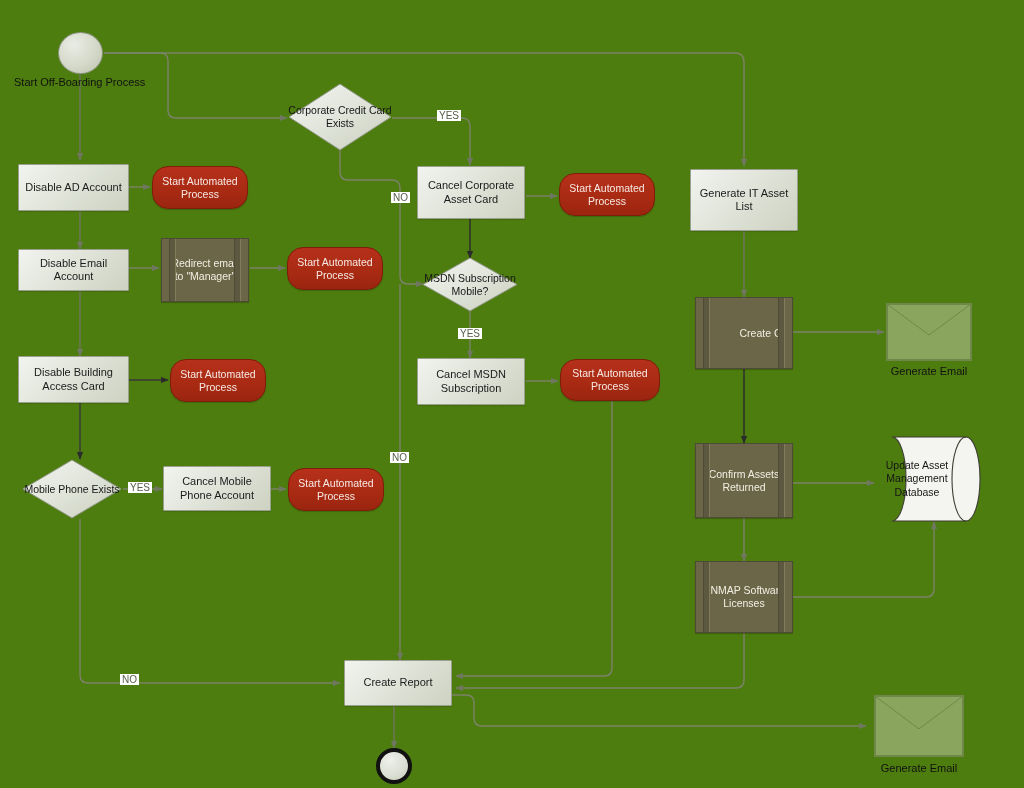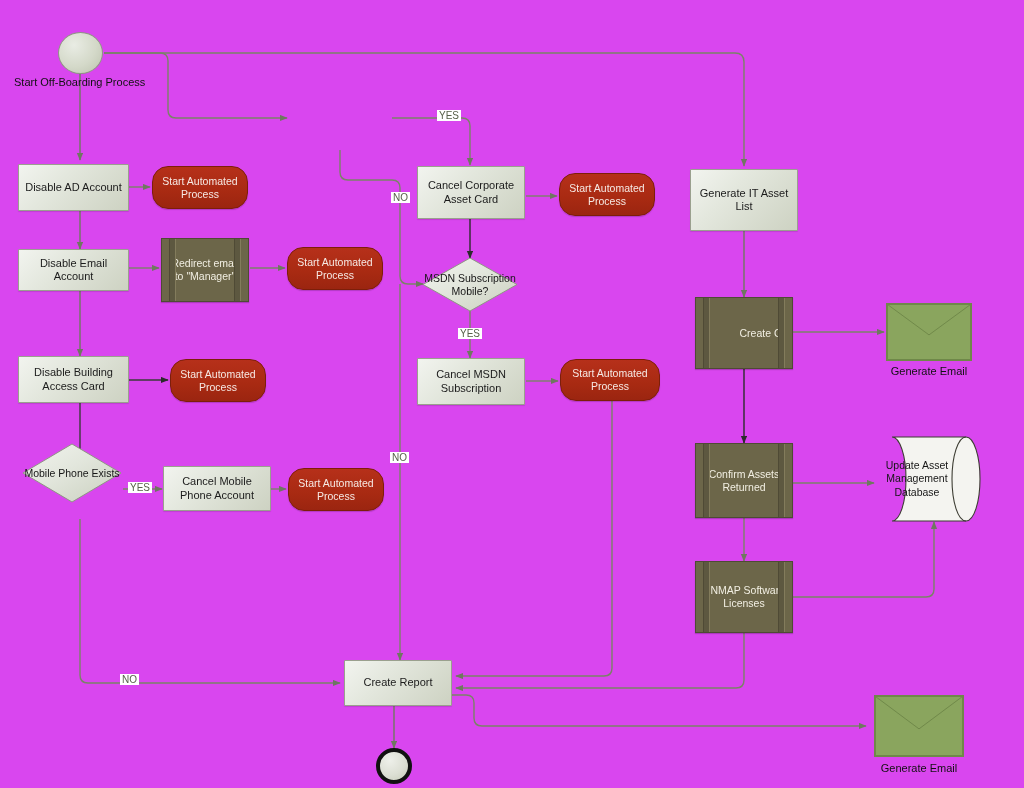--- a/index.html
+++ b/index.html
@@ -1,17 +1,17 @@
 <!DOCTYPE html>
 <html><head>
 <meta charset="utf-8">
 <style>
   html,body{margin:0;padding:0;background:#ffffff;}
   body{font-family:"Liberation Sans",sans-serif;}
-  #canvas{position:relative;width:1024px;height:788px;background:#d946ef;overflow:hidden;}
+  #canvas{position:relative;width:1024px;height:788px;background:#4d7c0f;overflow:hidden;}
   svg#wires{position:absolute;left:0;top:0;width:1024px;height:788px;}
   .node{position:absolute;box-sizing:border-box;display:flex;align-items:center;justify-content:center;text-align:center;}
   .node .lbl{display:block;line-height:1.22;padding:0 4px;}
 
   
   .proc{
     border:1px solid #9aa08e;border-radius:1px;
     background:linear-gradient(135deg,#f2f4ef 0%,#e3e7dd 38%,#cdd2c2 100%);
     color:#1b1b1b;font-size:11px;
     box-shadow:0 1px 1px rgba(0,0,0,.12);
@@ -165,21 +165,21 @@
   </div>
 
   <div class="node proc" style="left:18px;top:356px;width:111px;height:47px;">
     <span class="lbl">Disable Building Access Card</span>
   </div>
 
   <div class="node auto" style="left:170px;top:359px;width:96px;height:43px;">
     <span class="lbl">Start Automated Process</span>
   </div>
 
-  <div class="node decision" style="left:22px;top:443px;width:100px;height:60px;text-align:right;">
+  <div class="node decision" style="left:22px;top:459px;width:100px;height:60px;text-align:right;">
     <svg class="dshape" viewBox="0 0 100 60" preserveAspectRatio="none">
       <defs>
           <linearGradient id="gd1" x1="0" y1="0" x2="1" y2="1">
         <stop offset="0" stop-color="#f2f4ef"></stop>
             <stop offset="0.45" stop-color="#e2e6dc"></stop>
             <stop offset="1" stop-color="#c9cfbe"></stop>
       </linearGradient>
         </defs>
       <polygon points="50,1 99,30 50,59 1,30" fill="url(#gd1)" stroke="#8f9684" stroke-width="1"></polygon>
     </svg>
@@ -187,20 +187,33 @@
   </div>
 
   <div class="node proc" style="left:163px;top:466px;width:108px;height:45px;">
     <span class="lbl">Cancel Mobile Phone Account</span>
   </div>
 
   <div class="node auto" style="left:288px;top:468px;width:96px;height:43px;">
     <span class="lbl">Start Automated Process</span>
   </div>
 
+  <div class="node decision" style="left:288px;top:83px;width:104px;height:68px;">
+    <svg class="dshape" viewBox="0 0 104 68" preserveAspectRatio="none">
+      <defs>
+          <linearGradient id="gd2" x1="0" y1="0" x2="1" y2="1">
+        <stop offset="0" stop-color="#f2f4ef"></stop>
+            <stop offset="0.45" stop-color="#e2e6dc"></stop>
+            <stop offset="1" stop-color="#c9cfbe"></stop>
+      </linearGradient>
+        </defs>
+      <polygon points="52,1 103,34 52,67 1,34" fill="url(#gd2)" stroke="#8f9684" stroke-width="1"></polygon>
+    </svg>
+    <span class="dtext">Corporate Credit Card Exists</span>
+  </div>
 
   <div class="node proc" style="left:417px;top:166px;width:108px;height:53px;">
     <span class="lbl">Cancel Corporate Asset Card</span>
   </div>
 
   <div class="node auto" style="left:559px;top:173px;width:96px;height:43px;">
     <span class="lbl">Start Automated Process</span>
   </div>
 
   <div class="node decision" style="left:422px;top:257px;width:96px;height:55px;">

